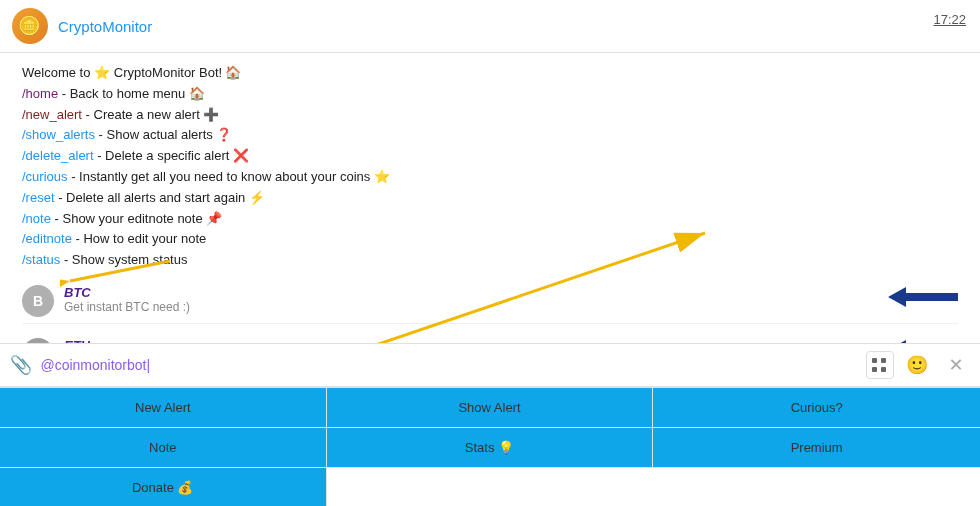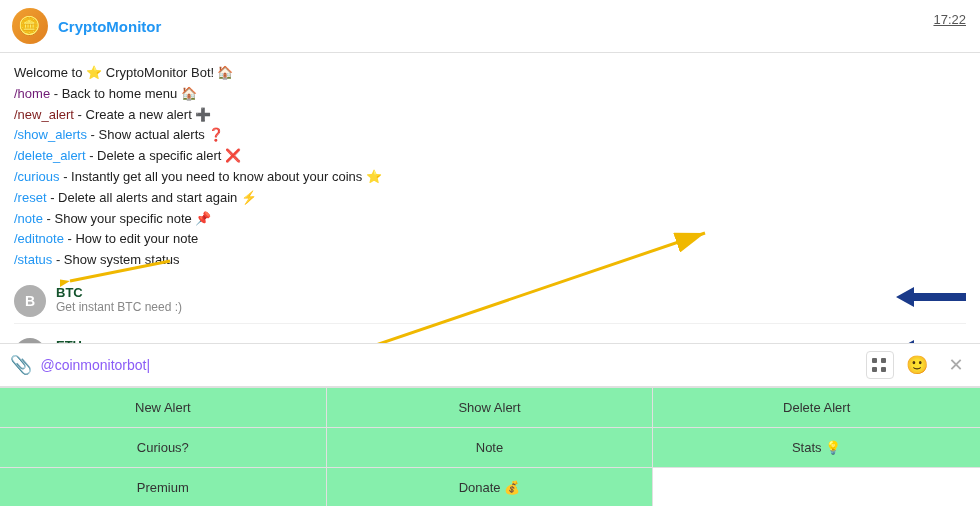--- a/index.html
+++ b/index.html
@@ -27,35 +27,35 @@
       border-radius: 50%;
       background: linear-gradient(135deg, #f0a030, #e08020);
       display: flex; align-items: center; justify-content: center;
       font-size: 18px;
       margin-right: 10px;
       flex-shrink: 0;
     }
     .header-title {
       color: #2196f3;
       font-size: 15px;
-      font-weight: 700;
+      font-weight: 400;
     }
     .header-time {
       position: absolute;
       right: 14px;
       top: 12px;
       font-size: 13px;
       color: #555;
       text-decoration: underline;
     }
 
     
     .chat-area {
       background: #fff;
-      padding: 10px 14px;
+      padding: 10px 22px;
       height: 290px;
       overflow: hidden;
       position: relative;
     }
 
     .welcome-msg {
       font-size: 13px;
       color: #222;
       line-height: 1.6;
     }
@@ -80,21 +80,22 @@
       color: #fff;
       flex-shrink: 0;
       margin-right: 10px;
     }
     .bot-content {
       flex: 1;
     }
     .bot-name {
       font-size: 13px;
       font-weight: 700;
-      color: #14532d;
+      color: #4c1d95;
+      font-style: italic;
     }
     .bot-desc {
       font-size: 12px;
       color: #888;
     }
 
     
     .input-area {
       display: flex;
       align-items: center;
@@ -155,21 +156,21 @@
     }
     .grid-btn {
       padding: 12px 8px;
       text-align: center;
       font-size: 13px;
       color: #333;
       cursor: pointer;
       border: none;
       border-right: 1px solid #e0e0e0;
       border-bottom: 1px solid #e0e0e0;
-      background: #86efac;
+      background: #0ea5e9;
     }
     .grid-btn:nth-child(3n) {
       border-right: none;
     }
   </style>
 </head>
 <body>
 
 <div class="header">
   <div class="avatar">🪙</div>
@@ -180,21 +181,21 @@
 <div class="chat-area">
 
   <div class="welcome-msg">
     <span>Welcome to ⭐ CryptoMonitor Bot! 🏠</span><br>
     <span style="color:#701a75;cursor:pointer">/home</span><span> - Back to home menu 🏠</span><br>
     <span style="color:#7f1d1d;cursor:pointer">/new_alert</span><span> - Create a new alert ➕</span><br>
     <span style="color:#2196f3;cursor:pointer">/show_alerts</span><span> - Show actual alerts ❓</span><br>
     <span style="color:#2196f3;cursor:pointer">/delete_alert</span><span> - Delete a specific alert ❌</span><br>
     <span style="color:#2196f3;cursor:pointer">/curious</span><span> - Instantly get all you need to know about your coins ⭐</span><br>
     <span style="color:#2196f3;cursor:pointer">/reset</span><span> - Delete all alerts and start again ⚡</span><br>
-    <span style="color:#2196f3;cursor:pointer">/note</span><span> - Show your specific note 📌</span><br>
+    <span style="color:#2196f3;cursor:pointer">/note</span><span> - Show your editnote note 📌</span><br>
     <span style="color:#2196f3;cursor:pointer">/editnote</span><span> - How to edit your note</span><br>
     <span style="color:#2196f3;cursor:pointer">/status</span><span> - Show system status</span>
   </div>
 
   <div class="bot-item">
     <div class="bot-avatar">B</div>
     <div class="bot-content">
       <div class="bot-name">BTC</div>
       <div class="bot-desc">Get instant BTC need :)</div>
     </div>
@@ -251,21 +252,20 @@
       <div class="grid-dot"></div>
     </div>
     <div class="input-icon-btn" style="font-size:18px;border:none;">🙂</div>
     <div class="input-icon-btn" style="border:none;font-size:18px;color:#aaa;">✕</div>
   </div>
 </div>
 
 <div class="button-grid">
   <button class="grid-btn">New Alert</button>
   <button class="grid-btn">Show Alert</button>
-  <button class="grid-btn">Delete Alert</button>
 
   <button class="grid-btn">Curious?</button>
   <button class="grid-btn">Note</button>
 
   <button class="grid-btn">Stats 💡</button>
   <button class="grid-btn">Premium</button>
   <button class="grid-btn">Donate 💰</button>
 </div>
 
 </body></html>

